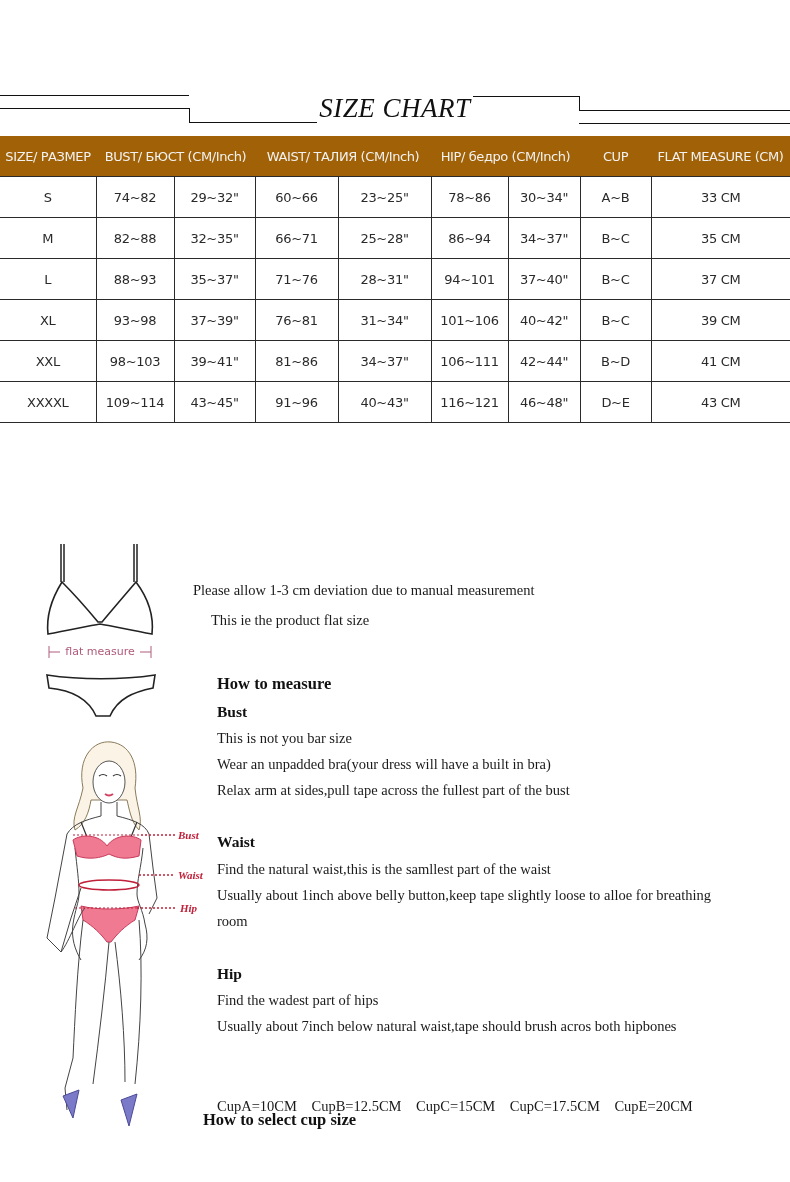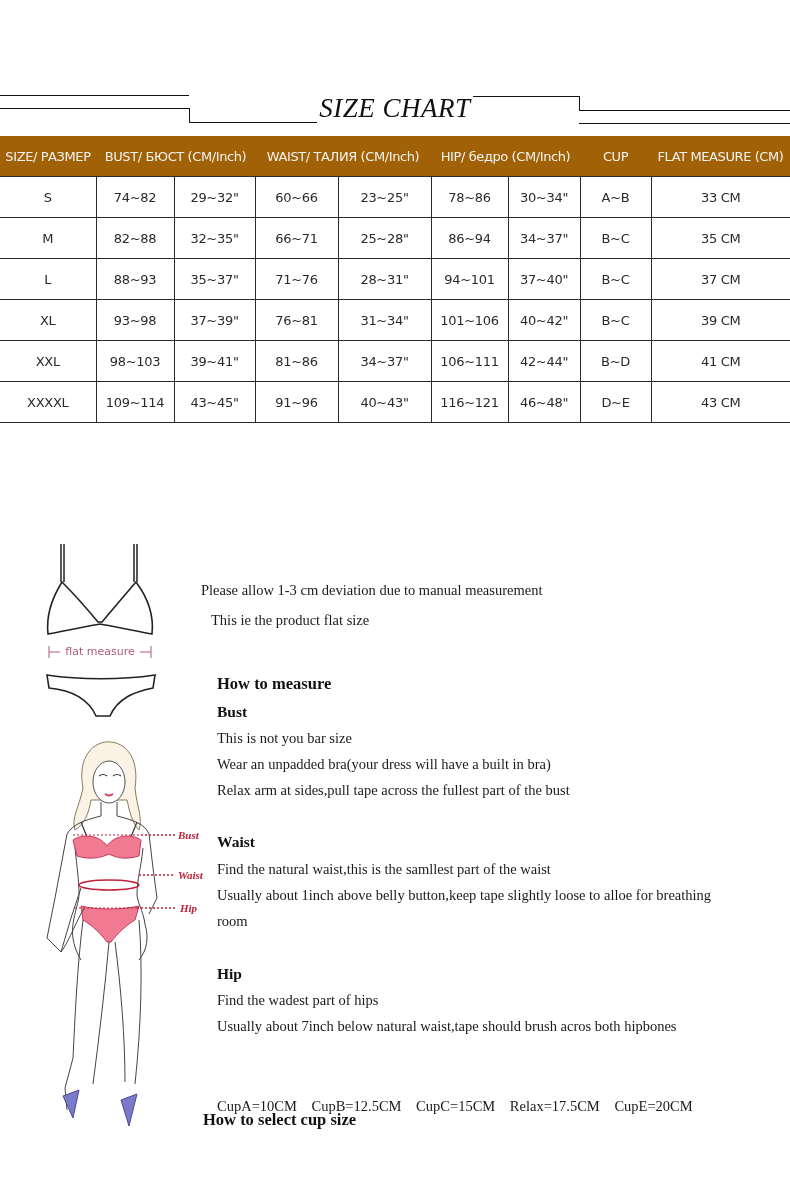--- a/index.html
+++ b/index.html
@@ -143,21 +143,21 @@
   <path d="M32,44 C22,60 16,78 18,96 C40,92 58,88 70,86 C82,88 100,92 122,96 C124,78 118,60 106,44 C94,58 82,72 72,84 L68,84 C58,72 46,58 32,44 Z" stroke="#222" stroke-width="1.6" fill="#fff"></path>
 
   <path d="M17,137 C50,142 92,142 125,137 L123,150 C104,154 88,160 80,178 L66,178 C58,160 40,152 19,150 Z" stroke="#222" stroke-width="1.6" fill="#fff"></path>
 
   <path d="M19,108 L19,120 M19,114 L30,114" stroke="#b05a7a" stroke-width="1"></path>
   <path d="M121,108 L121,120 M110,114 L121,114" stroke="#b05a7a" stroke-width="1"></path>
 </svg>
 <div class="flat-label">flat measure</div>
 
 <div class="txt" style="left:211px;top:580px;margin-top:32px;">This ie the product flat size</div>
-<div class="txt" style="left:201px;top:582px;">Please allow 1-3 cm deviation due to manual measurement</div>
+<div class="txt" style="left:193px;top:582px;">Please allow 1-3 cm deviation due to manual measurement</div>
 
 <svg class="illus" style="left:25px;top:738px;" width="190" height="392" viewBox="0 0 190 392">
 
   <path d="M58,50 C52,20 68,2 86,4 C104,6 114,24 110,50 C112,70 118,80 114,92 C106,84 104,70 102,62 L66,62 C64,74 60,86 50,92 C46,80 54,70 58,50 Z" fill="#fbf4e6" stroke="#8a7a5a" stroke-width="1"></path>
 
   <ellipse cx="84" cy="44" rx="16" ry="21" fill="#fff" stroke="#555" stroke-width="1"></ellipse>
   <path d="M74,38 q4,-3 8,0 M88,38 q4,-3 8,0" stroke="#333" stroke-width="1.2" fill="none"></path>
   <path d="M80,56 q4,3 8,0" stroke="#d04060" stroke-width="2" fill="none"></path>
 
   <path d="M76,64 L76,78 C60,82 48,86 42,96 L30,160 L22,200 L36,214 L46,180 L56,150" stroke="#444" stroke-width="1" fill="none"></path>
@@ -205,15 +205,15 @@
 
 <div class="hd" style="left:217px;top:965px;font-size:15.5px;">Hip</div>
 <div class="txt" style="left:217px;top:992px;">Find the wadest part of hips</div>
 <div class="txt" style="left:217px;top:1018px;">Usually about 7inch below natural waist,tape should brush acros both hipbones</div>
 
 <div class="hd" style="left:203px;top:1070px;margin-top:40px;">How to select cup size</div>
 <div class="txt cup-row" style="left:217px;top:1098px;">
   <span>CupA=10CM</span>
   <span>CupB=12.5CM</span>
   <span>CupC=15CM</span>
-  <span>Relax=17.5CM</span>
+  <span>CupC=17.5CM</span>
   <span>CupE=20CM</span>
 </div>
 
 </body></html>

